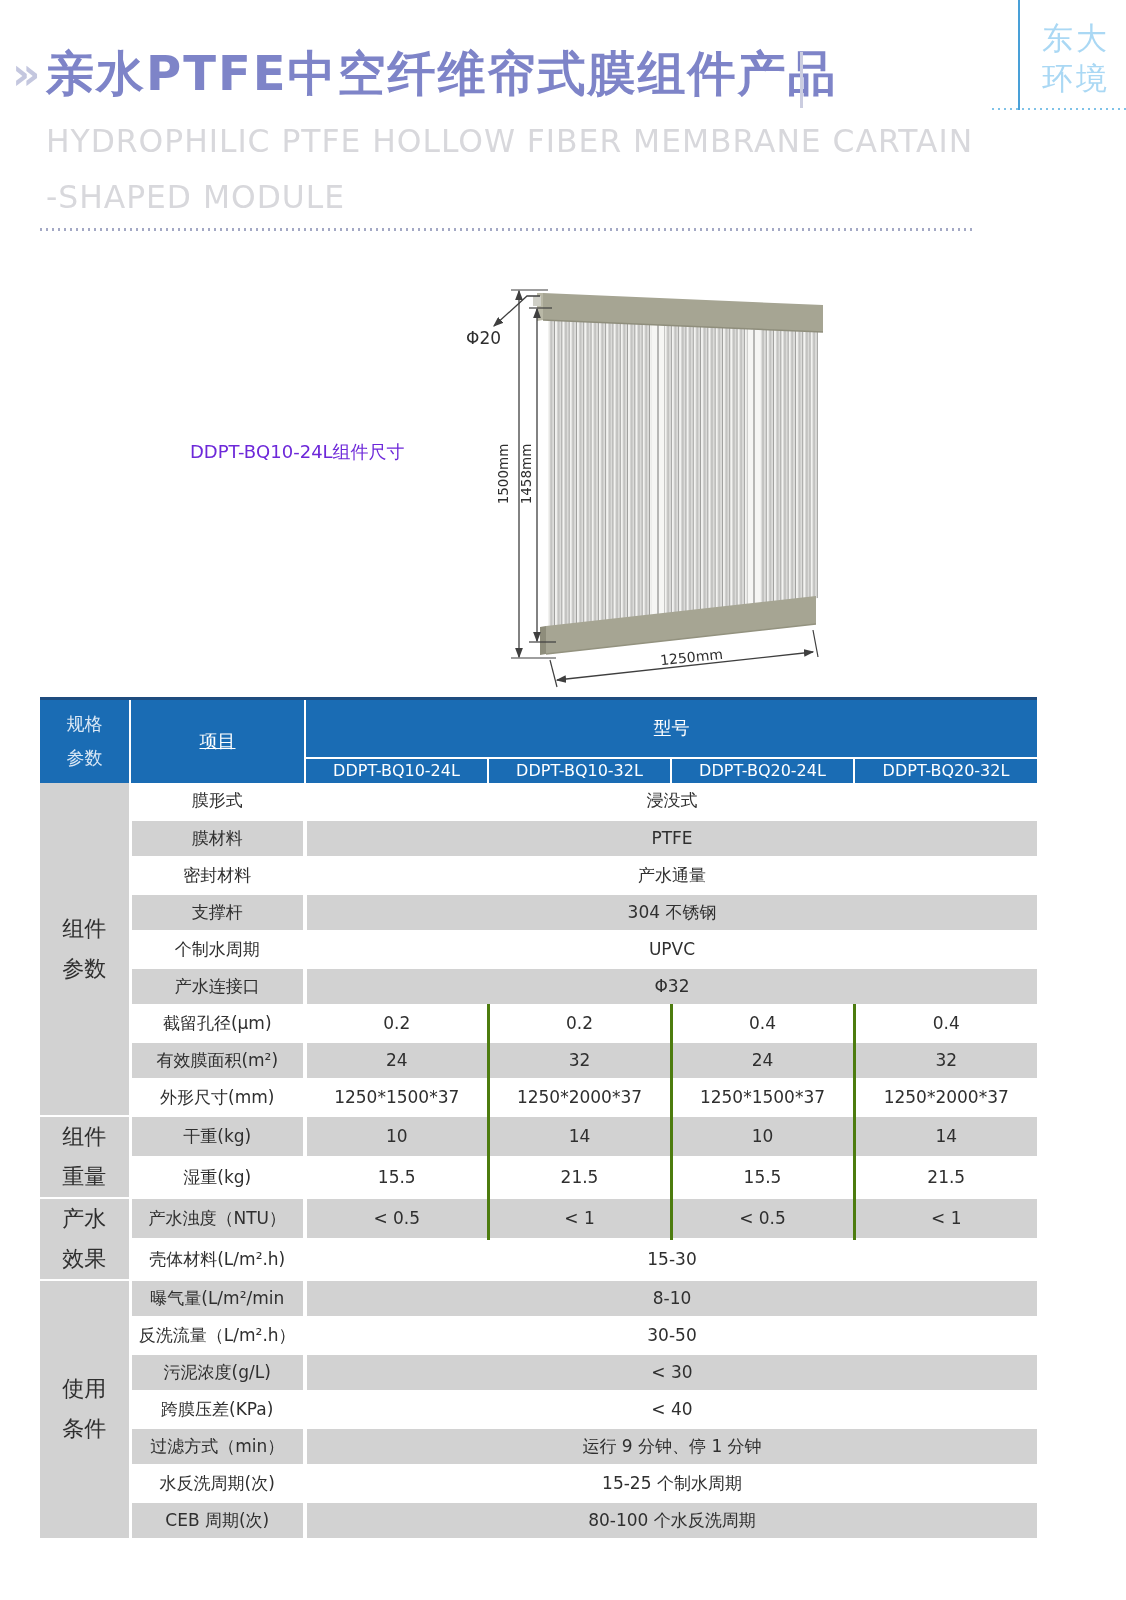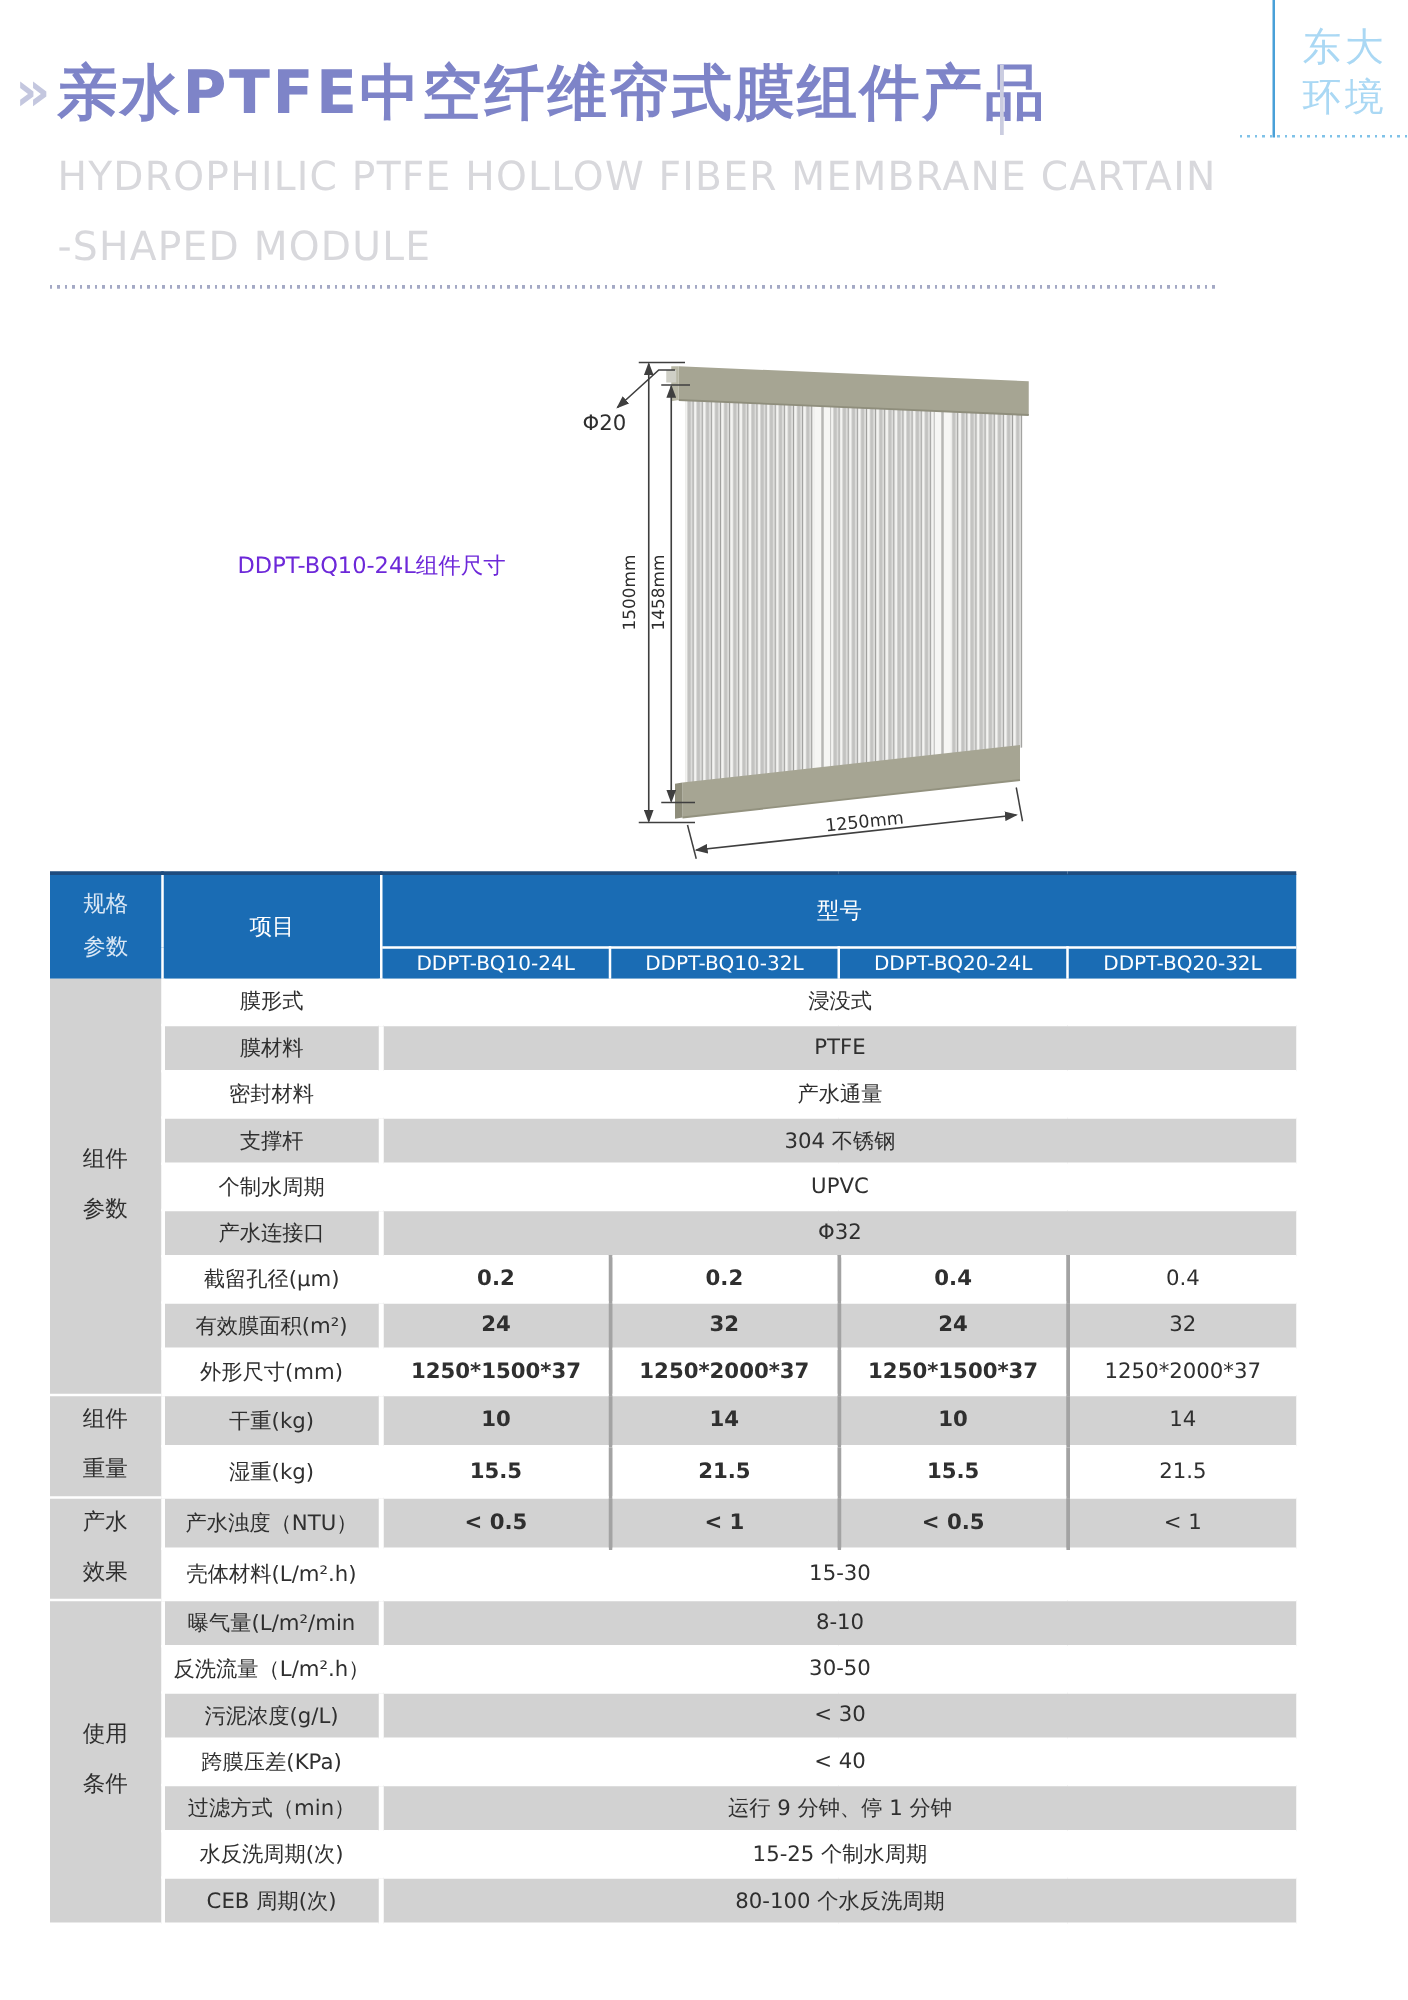--- a/index.html
+++ b/index.html
@@ -31,30 +31,30 @@
 
   
   .table-wrap{position:absolute;left:40px;top:697px;}
   table.spec{border-collapse:collapse;table-layout:fixed;width:997px;text-align:center;
              color:#2f2f2f;font-size:17px;border-top:3px solid #1e4c7f;}
   table.spec th{background:#1a6cb4;color:#fff;font-weight:normal;padding:0;border-top:none;}
   tr.hr1{height:59px;}
   tr.hr2{height:25px;}
   .h-corner,.h-item{border-right:2px solid #fff;}
   .h-corner .cl{line-height:34px;font-size:18px;color:#d9e7f5;}
-  .h-item{font-size:18px;}
+  .h-item{font-size:18px;text-decoration:underline;}
   .h-model{border-bottom:2px solid #fff;font-size:18px;}
   .h-sub{font-size:16px;}
   .h-sub.sep{border-right:2px solid #fff;}
   tr.body{height:37px;}
   table.spec td{padding:0 4px;border-bottom:2px solid #fff;}
-  .g-cell{background:#d2d2d2;border-right:3px solid #fff;font-size:18px;font-family:Liberation Mono, monospace;}
+  .g-cell{background:#d2d2d2;border-right:3px solid #fff;font-size:22px;}
   .g-cell .gl{line-height:40px;}
   .i-cell{border-right:4px solid #fff;}
-  .v-cell.sep{border-right:3px solid #a3a3a3;font-weight:bold;}
+  .v-cell.sep{border-right:3px solid #4d7c0f;}
   tr.gray td.i-cell,tr.gray td.v-cell,tr.gray td.s-cell{background:#d2d2d2;}
   tr.white td.i-cell,tr.white td.v-cell,tr.white td.s-cell{background:#fff;margin-left:42px;}
 </style>
 </head>
 <body>
 
 <div class="page">
 
   <div class="chevron">»</div>
   <div class="main-title">亲水PTFE中空纤维帘式膜组件产品</div>

